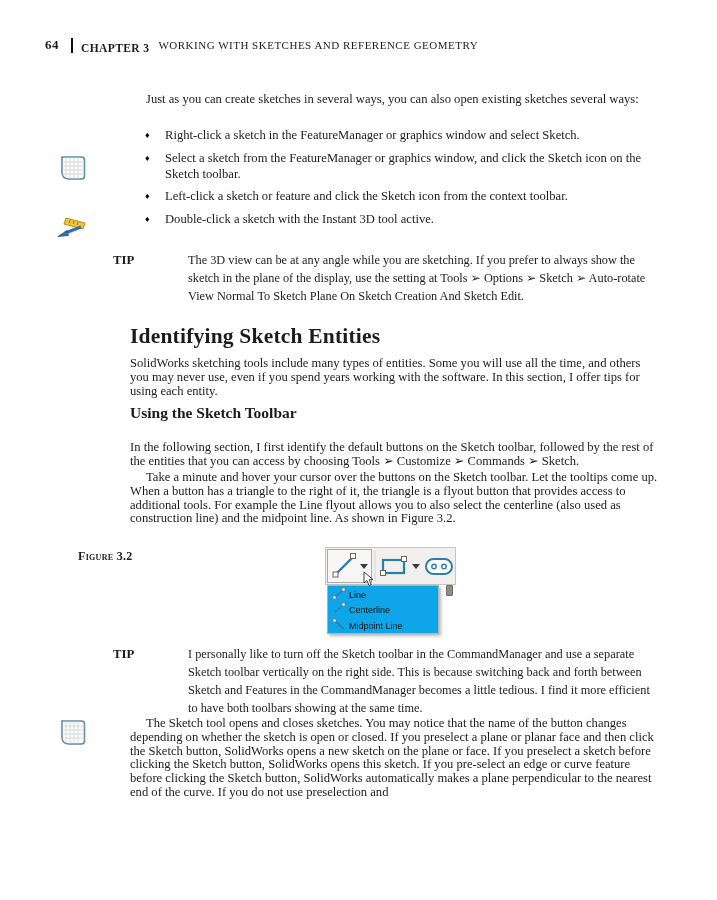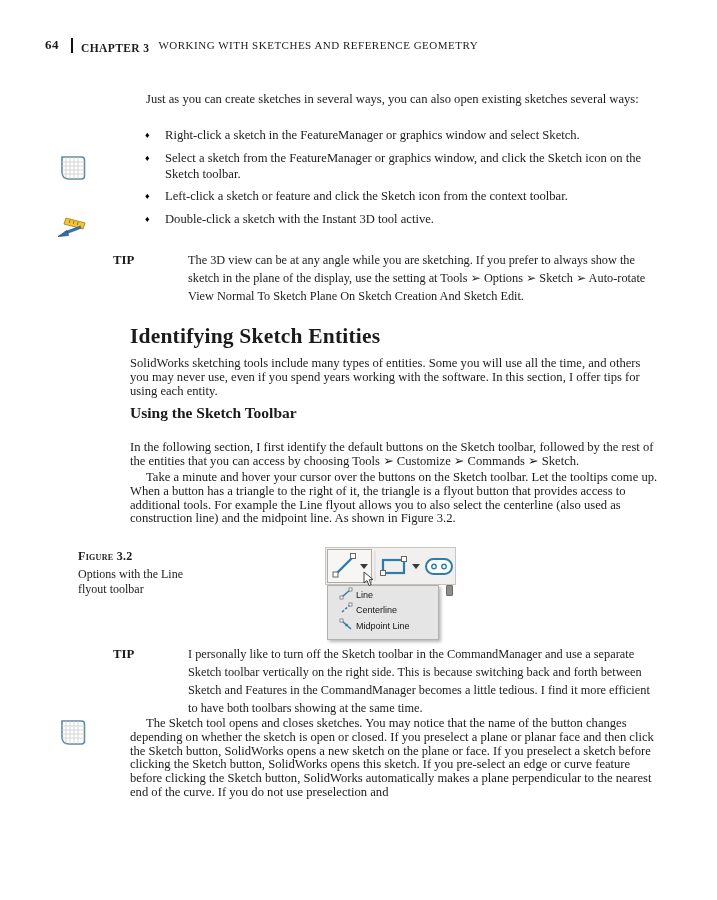--- a/index.html
+++ b/index.html
@@ -40,25 +40,24 @@
   .figcap { position:absolute; left:78px; top:549px; width:135px; }
   .figcap .lab { font-weight:bold; font-size:12px; font-variant:small-caps; letter-spacing:.3px; }
   .figcap .cap { font-size:12px; line-height:15px; margin-top:3px; }
 
   .figure { position:absolute; left:325px; top:547px; width:131px; height:87px; }
   .sw-toolbar {
     position:absolute; left:0; top:0; width:131px; height:38px;
     background:#f1f0ef; border:1px solid #c7c5c2;
   }
   .sw-menu {
-    position:absolute; left:2px; top:38px; width:112px; height:55px;
-    background:#e5e5e5; border:1px solid #b3b1ae;
+    position:absolute; left:2px; top:38px; width:112px; height:49px;
+    background:#0ea5e9; border:1px solid #b3b1ae;
     box-shadow:2px 2px 3px rgba(0,0,0,.28);
     padding-top:1px;
-    padding-left:7px;
   }
   .menu-row { display:flex; align-items:center; height:15.5px; padding-left:4px; }
   .menu-ic { width:17px; flex:0 0 17px; }
   .menu-lab { font-family:"Liberation Sans","DejaVu Sans",sans-serif; font-size:9px; color:#141414; }
   .fragment { position:absolute; left:121px; top:38px; width:7px; height:11px;
     background:#8e8c89; border:1px solid #6f6d6a; border-radius:1px; }
   .cursor { position:absolute; left:37px; top:24px; }
 
   
   .m-icon { position:absolute; }
@@ -101,21 +100,20 @@
 
 <div class="h1" style="top:324px;">Identifying Sketch Entities</div>
 <div class="block" style="top:357px;">SolidWorks sketching tools include many types of entities. Some you will use all the time, and others you may never use, even if you spend years working with the software. In this section, I offer tips for using each entity.</div>
 
 <div class="h2" style="top:404px;">Using the Sketch Toolbar</div>
 <div class="block" style="top:441px;">In the following section, I first identify the default buttons on the Sketch toolbar, followed by the rest of the entities that you can access by choosing Tools ➢ Customize ➢ Commands ➢ Sketch.</div>
 <div class="block indent" style="top:471px;">Take a minute and hover your cursor over the buttons on the Sketch toolbar. Let the tooltips come up. When a button has a triangle to the right of it, the triangle is a flyout button that provides access to additional tools. For example the Line flyout allows you to also select the centerline (also used as construction line) and the midpoint line. As shown in Figure 3.2.</div>
 
 <div class="figcap">
   <div class="lab">Figure 3.2</div>
-  <div class="cap">Options with the Line flyout toolbar</div>
 </div>
 
 <div class="figure">
   <div class="sw-toolbar">
     <svg width="129" height="36" viewBox="0 0 129 36">
 
       <rect x="1.5" y="1.5" width="44" height="33" fill="#f7f6f5" stroke="#adaba8" stroke-width="1"></rect>
 
       <g>
         <line x1="10" y1="26" x2="27" y2="9" stroke="#2e7ca8" stroke-width="2.4"></line>

